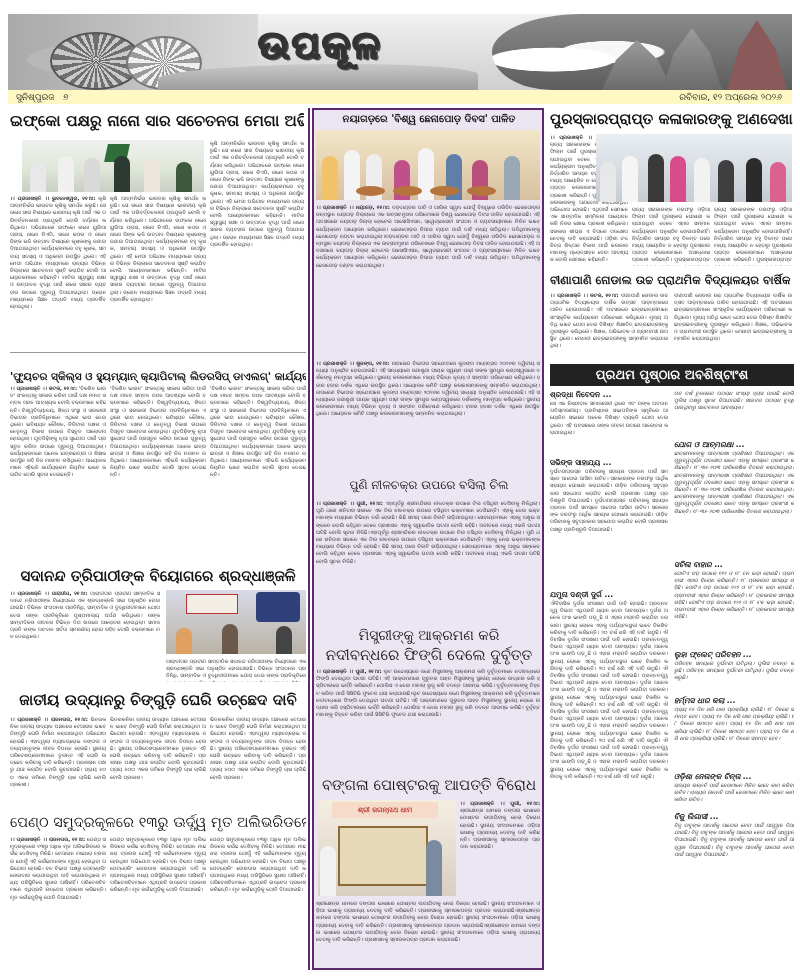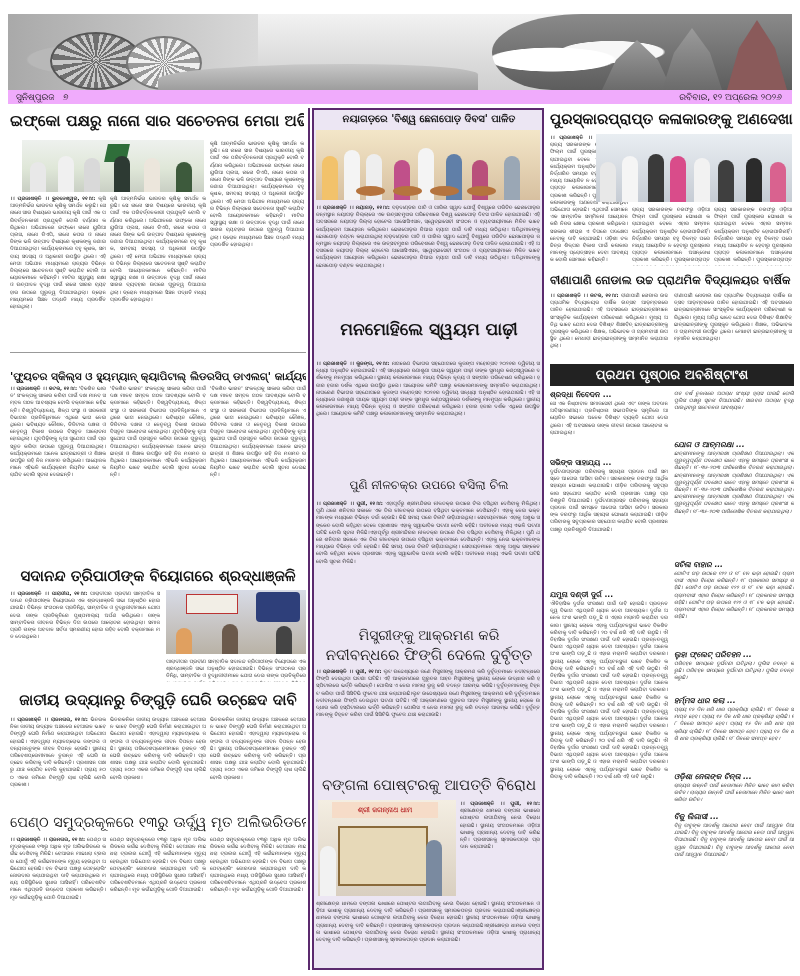--- a/index.html
+++ b/index.html
@@ -25,21 +25,21 @@
     -webkit-text-stroke: 2px #333; text-shadow: 2px 2px 0 #555; }
   .mh-right-art { position: absolute; right: 0; top: 0; width: 300px; height: 76px;
     background: radial-gradient(ellipse at 20% 60%, #ffffff 0 18%, transparent 19%),
                 radial-gradient(ellipse at 40% 50%, #f7f7f7 0 20%, transparent 21%),
                 linear-gradient(180deg, #8a8a8a, #5d5d5d);
     border-radius: 60% 0 0 40% / 100% 0 0 100%; }
   .temple { position: absolute; bottom: 0; background: linear-gradient(180deg,#9b9b9b,#6b6b6b);
     clip-path: polygon(50% 0, 80% 40%, 100% 100%, 0 100%, 20% 40%); }
 
   .dateline { position: absolute; left: 8px; top: 90px; width: 784px; height: 14px;
-    background: #f0abfc; font-size: 9px; line-height: 14px; padding: 0 8px; }
+    background: #fef9c3; font-size: 9px; line-height: 14px; padding: 0 8px; }
   .dateline .page { position: absolute; left: 8px; }
   .dateline .date { position: absolute; right: 10px; }
 
   
   .headline { font-family: "DejaVu Sans", sans-serif; font-weight: bold; color: #111; white-space: nowrap; overflow: hidden; }
   .body-text { font-size: 5.2px; line-height: 7.2px; color: #222; text-align: justify; overflow: hidden; word-break: break-all; }
   .photo { background: linear-gradient(135deg, #c9d6df 0%, #e8e3d9 40%, #b7c4a8 100%); position: relative; overflow: hidden; }
   .photo .person { position: absolute; bottom: 0; width: 16px; border-radius: 8px 8px 0 0; }
 
   .col-divider { position: absolute; background: #5b2a6e; width: 2px; }
@@ -55,20 +55,21 @@
 <div class="masthead">
   <div class="mh-left-art"></div>
   <div class="umbrella1"></div>
   <div class="umbrella2"></div>
   <div class="mh-wave"></div>
   <div class="mh-right-art">
     <div class="temple" style="left:110px;width:70px;height:50px;"></div>
     <div class="temple" style="left:170px;width:60px;height:62px;"></div>
     <div class="temple" style="left:235px;width:60px;height:70px;background:#8a5a5a;"></div>
   </div>
+  <div class="mh-title">ଉପକୂଳ</div>
 </div>
 
 <div class="dateline">
   <span class="page">
     <span>ସୁନିଷ୍ପୁରଜ</span>&nbsp;&nbsp;&nbsp;<span>୭</span>
   </span>
   <span class="date">ରବିବାର, ୧୨ ଅପ୍ରେଲ ୨୦୨୬</span>
 </div>
 
 <div class="col-divider" style="left:308px;top:108px;height:862px;"></div>
@@ -171,21 +172,20 @@
     <div style="flex:1;background:#b5743e;border-radius:50%;"></div>
     <div style="flex:1;background:#b5743e;border-radius:50%;"></div>
     <div style="flex:1;background:#b5743e;border-radius:50%;"></div>
   </div>
 </div>
 <div class="body-text" style="position:absolute;left:316px;top:204px;width:224px;height:110px;">
   <span style="font-weight:bold">।। ପ୍ରଜାଶକ୍ତି ।। ନୟାଗଡ଼, ୧୧।୪: </span><span>ବଡ଼ଦାଣ୍ଡର ପାଚି ଓ ପାରିଲ ସ୍ୱାଦ ଯୋଗୁଁ ବିଶ୍ୱରେ ପରିଚିତ ଛେନାପୋଡ଼ର ଜନ୍ମସ୍ଥାନ ନୟାଗଡ଼ ଜିଲ୍ଲାରେ ଏକ ଉତ୍ସବମୁଖର ପରିବେଶରେ ବିଶ୍ୱ ଛେନାପୋଡ଼ ଦିବସ ପାଳିତ ହୋଇଯାଇଛି। ଏହି ଅବସରରେ ନୟାଗଡ଼ ଜିଲ୍ଲା ହୋଟେଲ ଆସୋସିଏସନ, ସ୍ୱେଚ୍ଛାସେବୀ ସଂଗଠନ ଓ ବ୍ୟବସାୟୀମାନେ ମିଳିତ ଭାବେ କାର୍ଯ୍ୟକ୍ରମ ଆୟୋଜନ କରିଥିଲେ। ଛେନାପୋଡ଼ର ଜିଆଇ ଟ୍ୟାଗ ପାଇଁ ଦାବି ମଧ୍ୟ ଉଠିଥିଲା। ଅତିଥିମାନଙ୍କୁ ଛେନାପୋଡ଼ ବଣ୍ଟନ କରାଯାଇଥିଲା।</span><span>ବଡ଼ଦାଣ୍ଡର ପାଚି ଓ ପାରିଲ ସ୍ୱାଦ ଯୋଗୁଁ ବିଶ୍ୱରେ ପରିଚିତ ଛେନାପୋଡ଼ର ଜନ୍ମସ୍ଥାନ ନୟାଗଡ଼ ଜିଲ୍ଲାରେ ଏକ ଉତ୍ସବମୁଖର ପରିବେଶରେ ବିଶ୍ୱ ଛେନାପୋଡ଼ ଦିବସ ପାଳିତ ହୋଇଯାଇଛି। ଏହି ଅବସରରେ ନୟାଗଡ଼ ଜିଲ୍ଲା ହୋଟେଲ ଆସୋସିଏସନ, ସ୍ୱେଚ୍ଛାସେବୀ ସଂଗଠନ ଓ ବ୍ୟବସାୟୀମାନେ ମିଳିତ ଭାବେ କାର୍ଯ୍ୟକ୍ରମ ଆୟୋଜନ କରିଥିଲେ। ଛେନାପୋଡ଼ର ଜିଆଇ ଟ୍ୟାଗ ପାଇଁ ଦାବି ମଧ୍ୟ ଉଠିଥିଲା। ଅତିଥିମାନଙ୍କୁ ଛେନାପୋଡ଼ ବଣ୍ଟନ କରାଯାଇଥିଲା।</span>
 </div>
 
 <div style="position:absolute;left:316px;top:318px;width:226px;text-align:center;">
-  <div class="headline" style="font-size:17px;line-height:22px;">ମନମୋହିଲେ ସ୍ୱୟମ ପାଢ଼ୀ</div>
 </div>
 <div class="body-text" style="position:absolute;left:316px;top:360px;width:224px;height:108px;">
   <span style="font-weight:bold">।। ପ୍ରଜାଶକ୍ତି ।। କୁଜଙ୍ଗ, ୧୧।୪: </span><span>ନାଗରେଣ ବିଭାଗର ସହଯୋଗରେ କୁଜଙ୍ଗ ମହୋତ୍ସବ ୨୦୨୬ର ଦ୍ୱିତୀୟ ସନ୍ଧ୍ୟା ଅନୁଷ୍ଠିତ ହୋଇଯାଇଛି। ଏହି ସନ୍ଧ୍ୟାରେ ଜଣାଶୁଣା ଗାୟକ ସ୍ୱୟମ ପାଢ଼ୀ ତାଙ୍କ ସୁମଧୁର କଣ୍ଠସ୍ୱରରେ ଦର୍ଶକଙ୍କୁ ମନମୁଗ୍ଧ କରିଥିଲେ। ସ୍ଥାନୀୟ କଳାକାରମାନେ ମଧ୍ୟ ବିଭିନ୍ନ ନୃତ୍ୟ ଓ ସଙ୍ଗୀତ ପରିବେଷଣ କରିଥିଲେ। ହଜାର ହଜାର ଦର୍ଶକ ଏଥିରେ ଉପସ୍ଥିତ ଥିଲେ। ଆୟୋଜକ କମିଟି ପକ୍ଷରୁ କଳାକାରମାନଙ୍କୁ ସମ୍ମାନିତ କରାଯାଇଥିଲା।</span><span>ନାଗରେଣ ବିଭାଗର ସହଯୋଗରେ କୁଜଙ୍ଗ ମହୋତ୍ସବ ୨୦୨୬ର ଦ୍ୱିତୀୟ ସନ୍ଧ୍ୟା ଅନୁଷ୍ଠିତ ହୋଇଯାଇଛି। ଏହି ସନ୍ଧ୍ୟାରେ ଜଣାଶୁଣା ଗାୟକ ସ୍ୱୟମ ପାଢ଼ୀ ତାଙ୍କ ସୁମଧୁର କଣ୍ଠସ୍ୱରରେ ଦର୍ଶକଙ୍କୁ ମନମୁଗ୍ଧ କରିଥିଲେ। ସ୍ଥାନୀୟ କଳାକାରମାନେ ମଧ୍ୟ ବିଭିନ୍ନ ନୃତ୍ୟ ଓ ସଙ୍ଗୀତ ପରିବେଷଣ କରିଥିଲେ। ହଜାର ହଜାର ଦର୍ଶକ ଏଥିରେ ଉପସ୍ଥିତ ଥିଲେ। ଆୟୋଜକ କମିଟି ପକ୍ଷରୁ କଳାକାରମାନଙ୍କୁ ସମ୍ମାନିତ କରାଯାଇଥିଲା।</span>
 </div>
 
 <div style="position:absolute;left:316px;top:474px;width:226px;text-align:center;">
   <div class="headline" style="font-size:12px;line-height:22px;font-weight:normal;">ପୁଣି ନୀଳଚକ୍ର ଉପରେ ବସିଲା ଚିଲ</div>
 </div>
 <div class="body-text" style="position:absolute;left:316px;top:500px;width:224px;height:100px;">
   <span style="font-weight:bold">।। ପ୍ରଜାଶକ୍ତି ।। ପୁରୀ, ୧୧।୪: </span><span>ଏହାପୂର୍ବରୁ ଶ୍ରୀମନ୍ଦିରର ନୀଳଚକ୍ର ଉପରେ ଚିଲ ବସିଥିବା ଦେଖିବାକୁ ମିଳିଥିଲା। ପୁଣି ଥରେ ଶନିବାର ସକାଳେ ଏକ ଚିଲ ନୀଳଚକ୍ର ଉପରେ ବସିଥିବା ଭକ୍ତମାନେ ଦେଖିଛନ୍ତି। ଏହାକୁ ନେଇ ଭକ୍ତମାନଙ୍କ ମଧ୍ୟରେ ବିଭିନ୍ନ ଚର୍ଚ୍ଚା ହେଉଛି। କିଛି ସମୟ ପରେ ଚିଲଟି ଉଡ଼ିଯାଇଥିଲା। ସେବାୟତମାନେ ଏହାକୁ ଅଶୁଭ ସଙ୍କେତ ବୋଲି କହିଥିବା ବେଳେ ପ୍ରଶାସନ ଏହାକୁ ସ୍ୱାଭାବିକ ଘଟଣା ବୋଲି କହିଛି। ଅତୀତରେ ମଧ୍ୟ ଏଭଳି ଘଟଣା ଘଟିଛି ବୋଲି ସୂଚନା ମିଳିଛି।</span><span>ଏହାପୂର୍ବରୁ ଶ୍ରୀମନ୍ଦିରର ନୀଳଚକ୍ର ଉପରେ ଚିଲ ବସିଥିବା ଦେଖିବାକୁ ମିଳିଥିଲା। ପୁଣି ଥରେ ଶନିବାର ସକାଳେ ଏକ ଚିଲ ନୀଳଚକ୍ର ଉପରେ ବସିଥିବା ଭକ୍ତମାନେ ଦେଖିଛନ୍ତି। ଏହାକୁ ନେଇ ଭକ୍ତମାନଙ୍କ ମଧ୍ୟରେ ବିଭିନ୍ନ ଚର୍ଚ୍ଚା ହେଉଛି। କିଛି ସମୟ ପରେ ଚିଲଟି ଉଡ଼ିଯାଇଥିଲା। ସେବାୟତମାନେ ଏହାକୁ ଅଶୁଭ ସଙ୍କେତ ବୋଲି କହିଥିବା ବେଳେ ପ୍ରଶାସନ ଏହାକୁ ସ୍ୱାଭାବିକ ଘଟଣା ବୋଲି କହିଛି। ଅତୀତରେ ମଧ୍ୟ ଏଭଳି ଘଟଣା ଘଟିଛି ବୋଲି ସୂଚନା ମିଳିଛି।</span>

